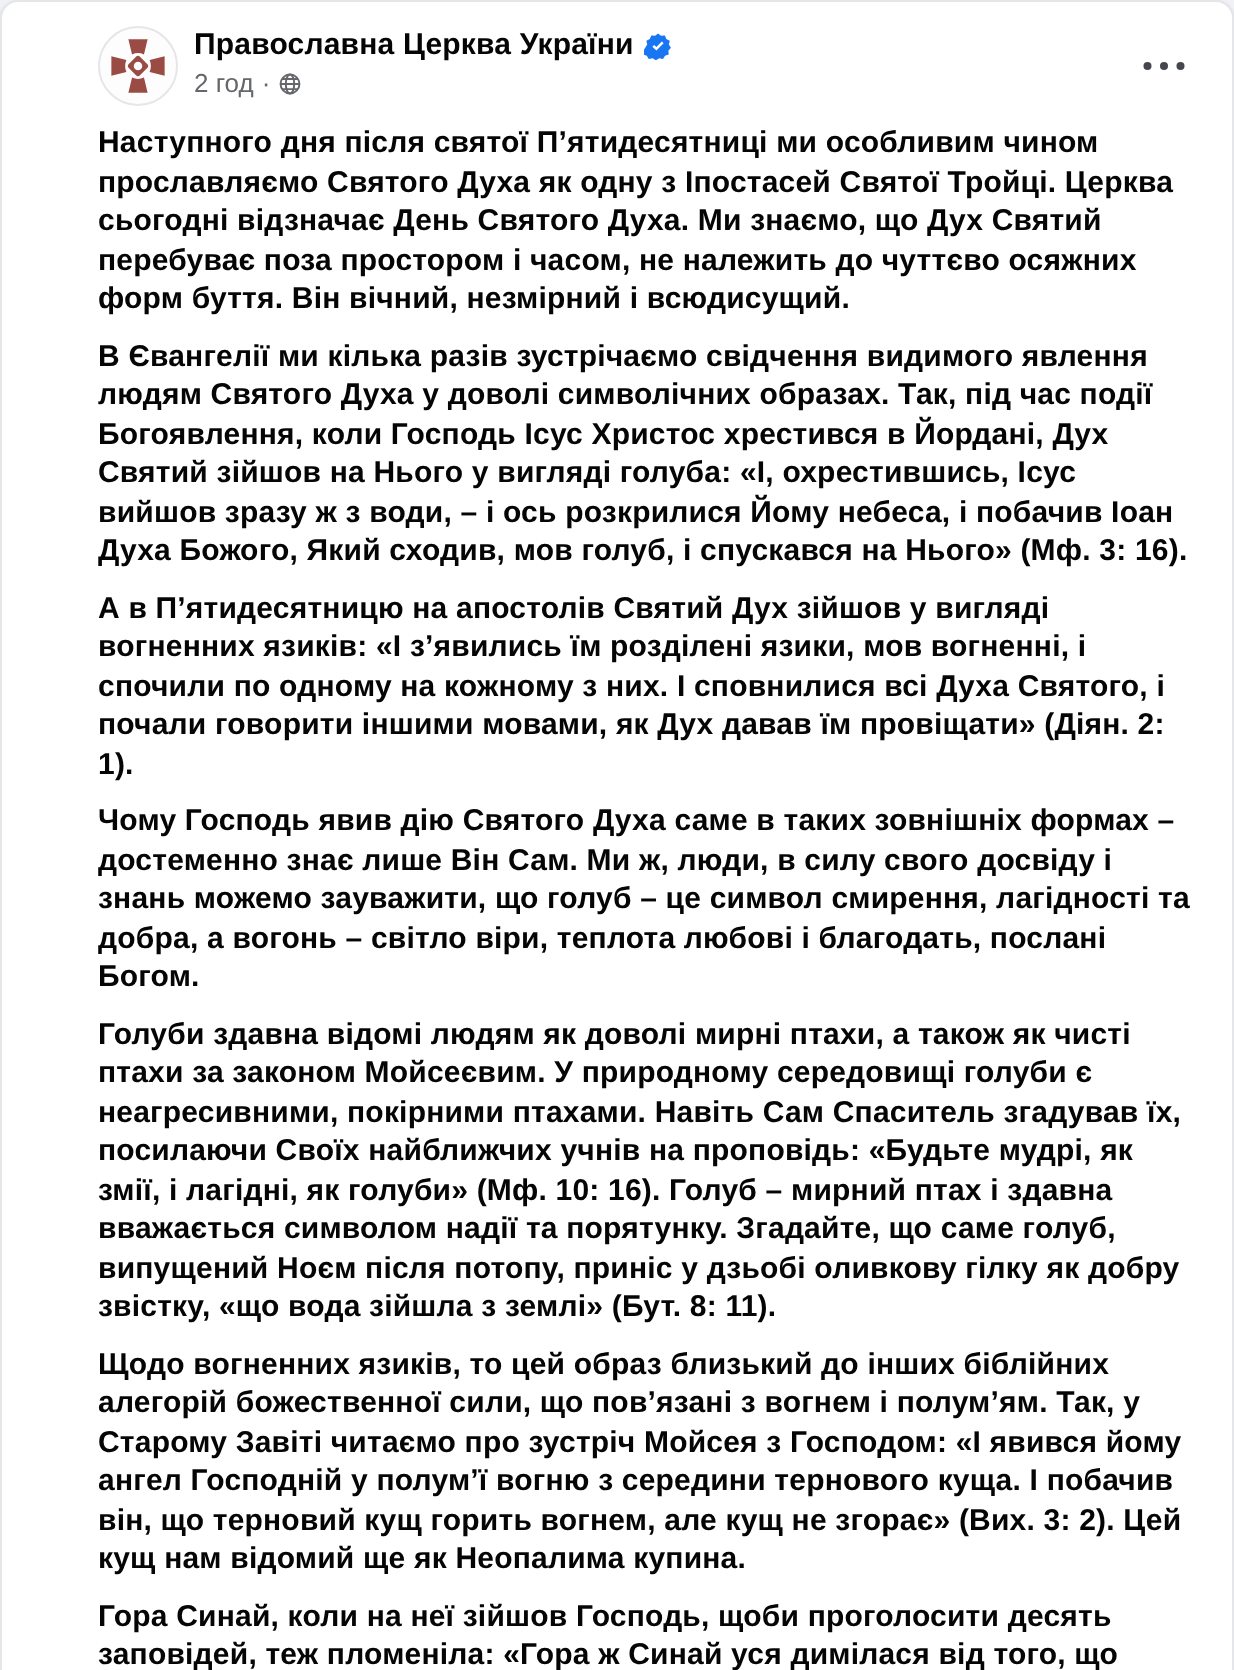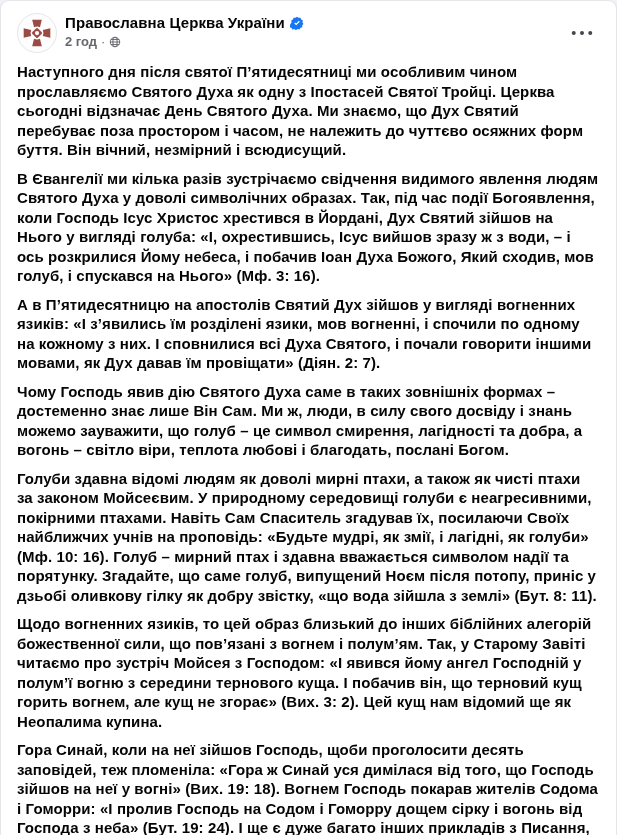--- a/index.html
+++ b/index.html
@@ -14,20 +14,21 @@
     width: 617px;
     height: 835px;
     background: #ffffff;
     border-radius: 9px 9px 0 0;
     border: 1px solid #e4e6e9;
     border-bottom: none;
     box-shadow: 0 1px 2px rgba(0,0,0,.12);
     display: flex;
     flex-direction: column;
     overflow: hidden;
+    padding-left: 32px;
   }
   
   .post-header {
     display: flex;
     align-items: flex-start;
     padding: 12px 16px 0 16px;
   }
   .avatar {
     width: 40px; height: 40px;
     border-radius: 50%;
@@ -41,21 +42,21 @@
   .name-row { display: flex; align-items: center; gap: 5px; padding-top: 1px; }
   .page-name {
     font-size: 15px; font-weight: bold; color: #050505;
     text-decoration: none; cursor: pointer; letter-spacing: .1px;
   }
   .verified-badge { display: inline-flex; width: 14px; height: 14px; }
   .meta-row {
     display: flex; align-items: center; gap: 4px;
     font-size: 13px; color: #65676b; margin-top: 3px;
   }
-  .meta-row .timestamp { cursor: pointer; font-weight: bold; }
+  .meta-row .timestamp { cursor: pointer; }
   .globe { display: inline-flex; width: 12px; height: 12px; }
   .more-btn {
     background: none; border: none; cursor: pointer;
     width: 36px; height: 36px; border-radius: 50%;
     display: flex; align-items: center; justify-content: center;
     margin-top: 2px;
   }
   
   .post-body {
     padding: 9px 16px 0 16px;
@@ -127,21 +128,21 @@
           <circle cx="12" cy="3" r="2.2" fill="#44484d"></circle>
           <circle cx="21" cy="3" r="2.2" fill="#44484d"></circle>
         </svg>
       </span>
     </button>
   </header>
 
   <div class="post-body" id="paragraphs">
       <p>Наступного дня після святої П’ятидесятниці ми особливим чином прославляємо Святого Духа як одну з Іпостасей Святої Тройці. Церква сьогодні відзначає День Святого Духа. Ми знаємо, що Дух Святий перебуває поза простором і часом, не належить до чуттєво осяжних форм буття. Він вічний, незмірний і всюдисущий.</p>
       <p>В Євангелії ми кілька разів зустрічаємо свідчення видимого явлення людям Святого Духа у доволі символічних образах. Так, під час події Богоявлення, коли Господь Ісус Христос хрестився в Йордані, Дух Святий зійшов на Нього у вигляді голуба: «І, охрестившись, Ісус вийшов зразу ж з води, – і ось розкрилися Йому небеса, і побачив Іоан Духа Божого, Який сходив, мов голуб, і спускався на Нього» (Мф. 3: 16).</p>
-      <p>А в П’ятидесятницю на апостолів Святий Дух зійшов у вигляді вогненних язиків: «І з’явились їм розділені язики, мов вогненні, і спочили по одному на кожному з них. І сповнилися всі Духа Святого, і почали говорити іншими мовами, як Дух давав їм провіщати» (Діян. 2: 7).</p>
+      <p>А в П’ятидесятницю на апостолів Святий Дух зійшов у вигляді вогненних язиків: «І з’явились їм розділені язики, мов вогненні, і спочили по одному на кожному з них. І сповнилися всі Духа Святого, і почали говорити іншими мовами, як Дух давав їм провіщати» (Діян. 2: 1).</p>
       <p>Чому Господь явив дію Святого Духа саме в таких зовнішніх формах – достеменно знає лише Він Сам. Ми ж, люди, в силу свого досвіду і знань можемо зауважити, що голуб – це символ смирення, лагідності та добра, а вогонь – світло віри, теплота любові і благодать, послані Богом.</p>
       <p>Голуби здавна відомі людям як доволі мирні птахи, а також як чисті птахи за законом Мойсеєвим. У природному середовищі голуби є неагресивними, покірними птахами. Навіть Сам Спаситель згадував їх, посилаючи Своїх найближчих учнів на проповідь: «Будьте мудрі, як змії, і лагідні, як голуби» (Мф. 10: 16). Голуб – мирний птах і здавна вважається символом надії та порятунку. Згадайте, що саме голуб, випущений Ноєм після потопу, приніс у дзьобі оливкову гілку як добру звістку, «що вода зійшла з землі» (Бут. 8: 11).</p>
       <p>Щодо вогненних язиків, то цей образ близький до інших біблійних алегорій божественної сили, що пов’язані з вогнем і полум’ям. Так, у Старому Завіті читаємо про зустріч Мойсея з Господом: «І явився йому ангел Господній у полум’ї вогню з середини тернового куща. І побачив він, що терновий кущ горить вогнем, але кущ не згорає» (Вих. 3: 2). Цей кущ нам відомий ще як Неопалима купина.</p>
       <p>Гора Синай, коли на неї зійшов Господь, щоби проголосити десять заповідей, теж пломеніла: «Гора ж Синай уся димілася від того, що Господь зійшов на неї у вогні» (Вих. 19: 18). Вогнем Господь покарав жителів Содома і Гоморри: «І пролив Господь на Содом і Гоморру дощем сірку і вогонь від Господа з неба» (Бут. 19: 24). І ще є дуже багато інших прикладів з Писання, де сила Божа символічно зображується великою, гарячою, яскравою, очищаючою силою вогню.</p>
       <p>Новозавітний вогонь, який зійшов у вигляді пломеніючих язиків на апостолів, мав животворчу силу, благодатну. Цей вогонь не карав. Дух Святий просвітив святих апостолів світлом істини, дарував знання, премудрість, запалив і зігрів їхні серця і душі багатьох послідовників. З тих давніх давен і донині серця віруючих людей під дією Святого Духа зігріваються і надихаються істинною любов’ю, тихим добром і миром, який можна знайти лише в Бозі. Слава Богу за все!</p>
     </div>
 
   <div class="attachment-strip"></div>
 </article>
 

